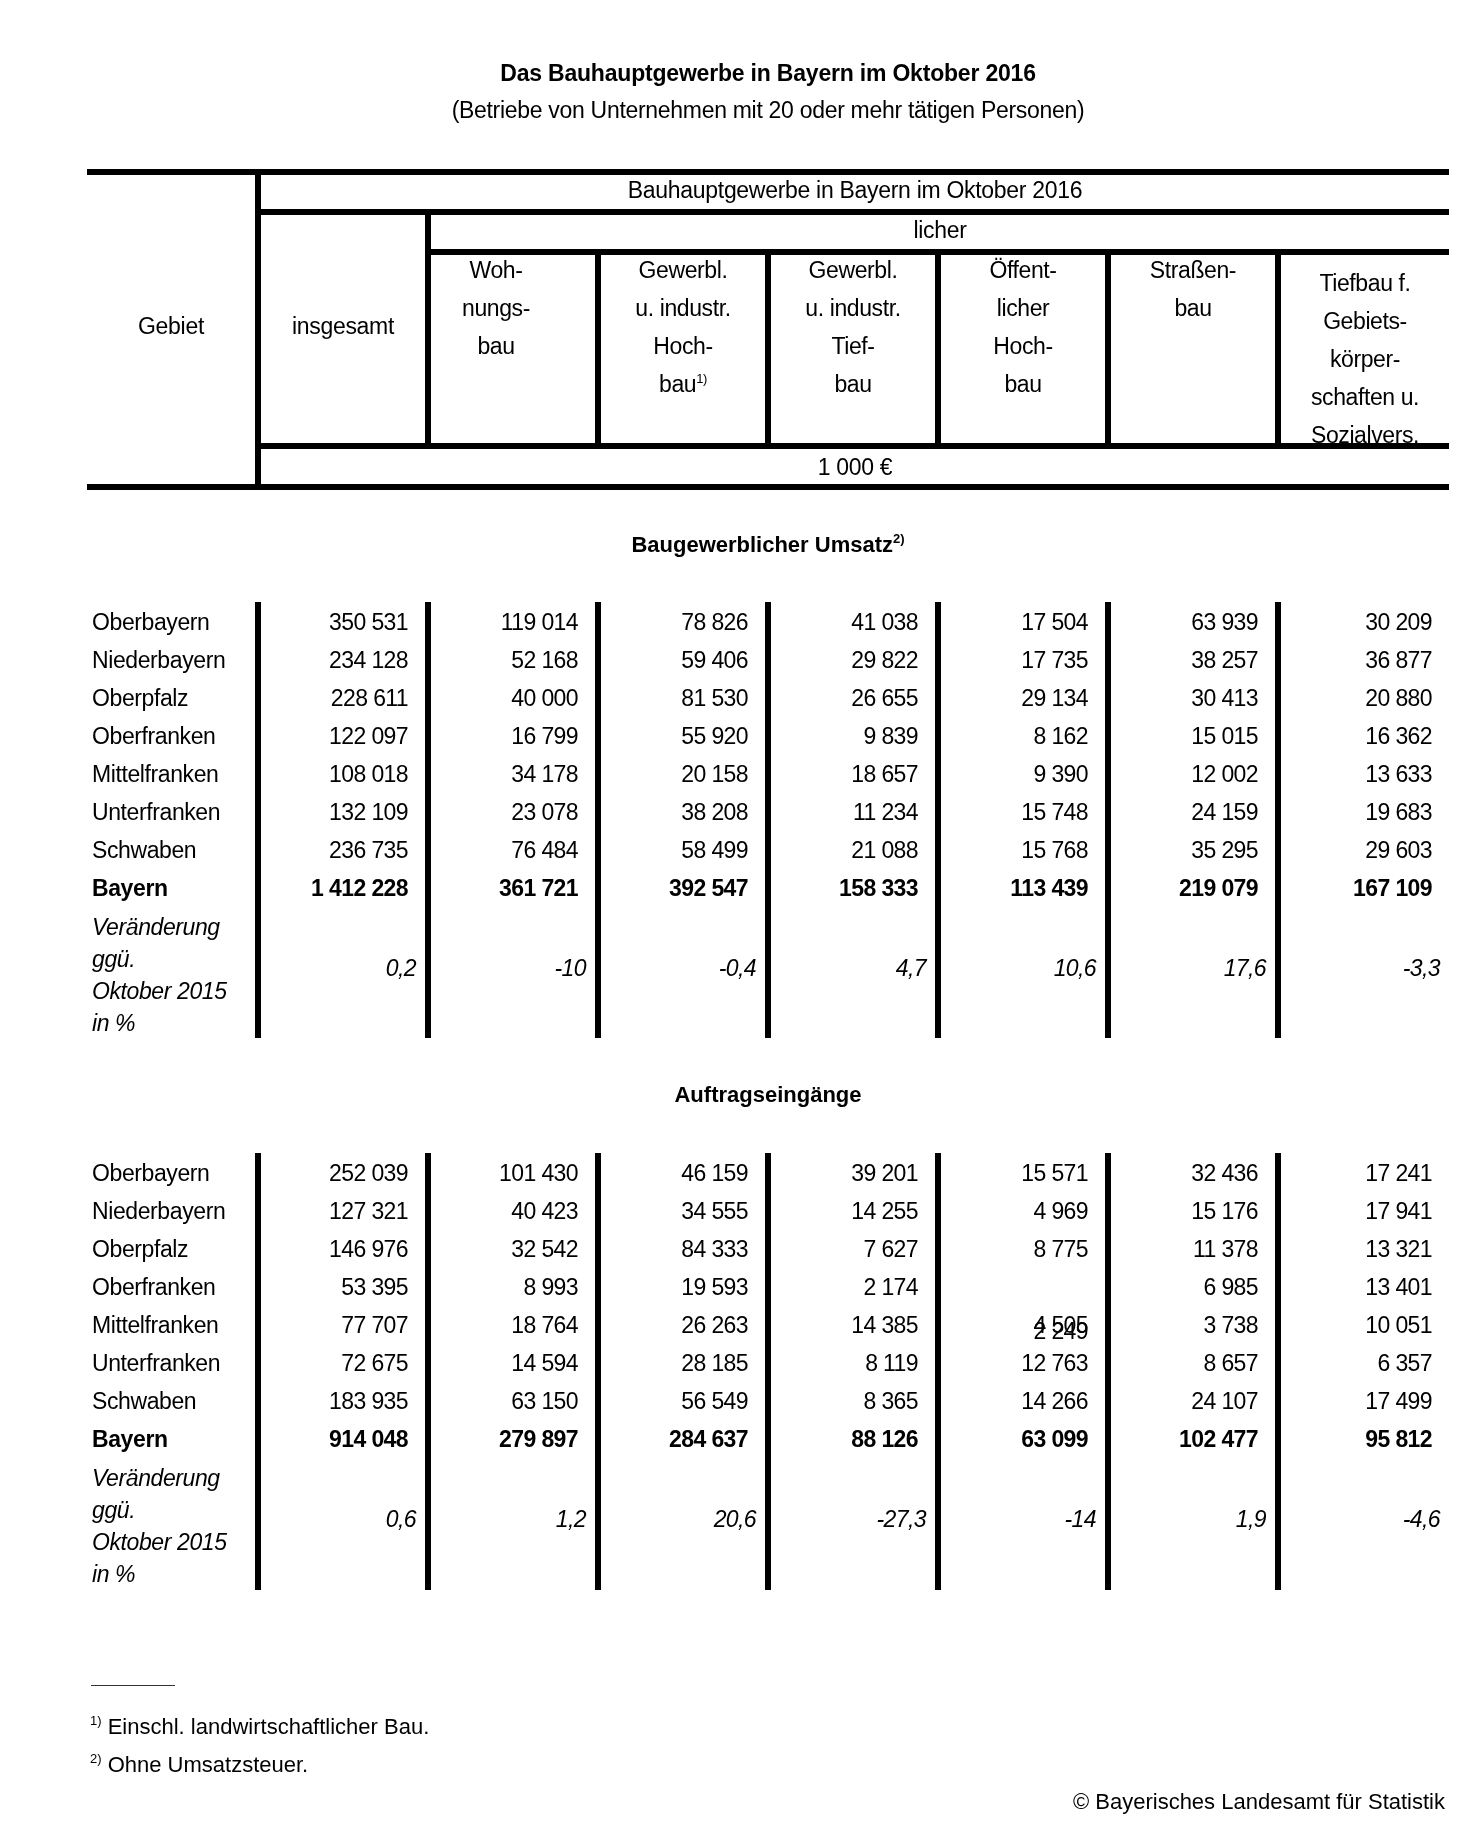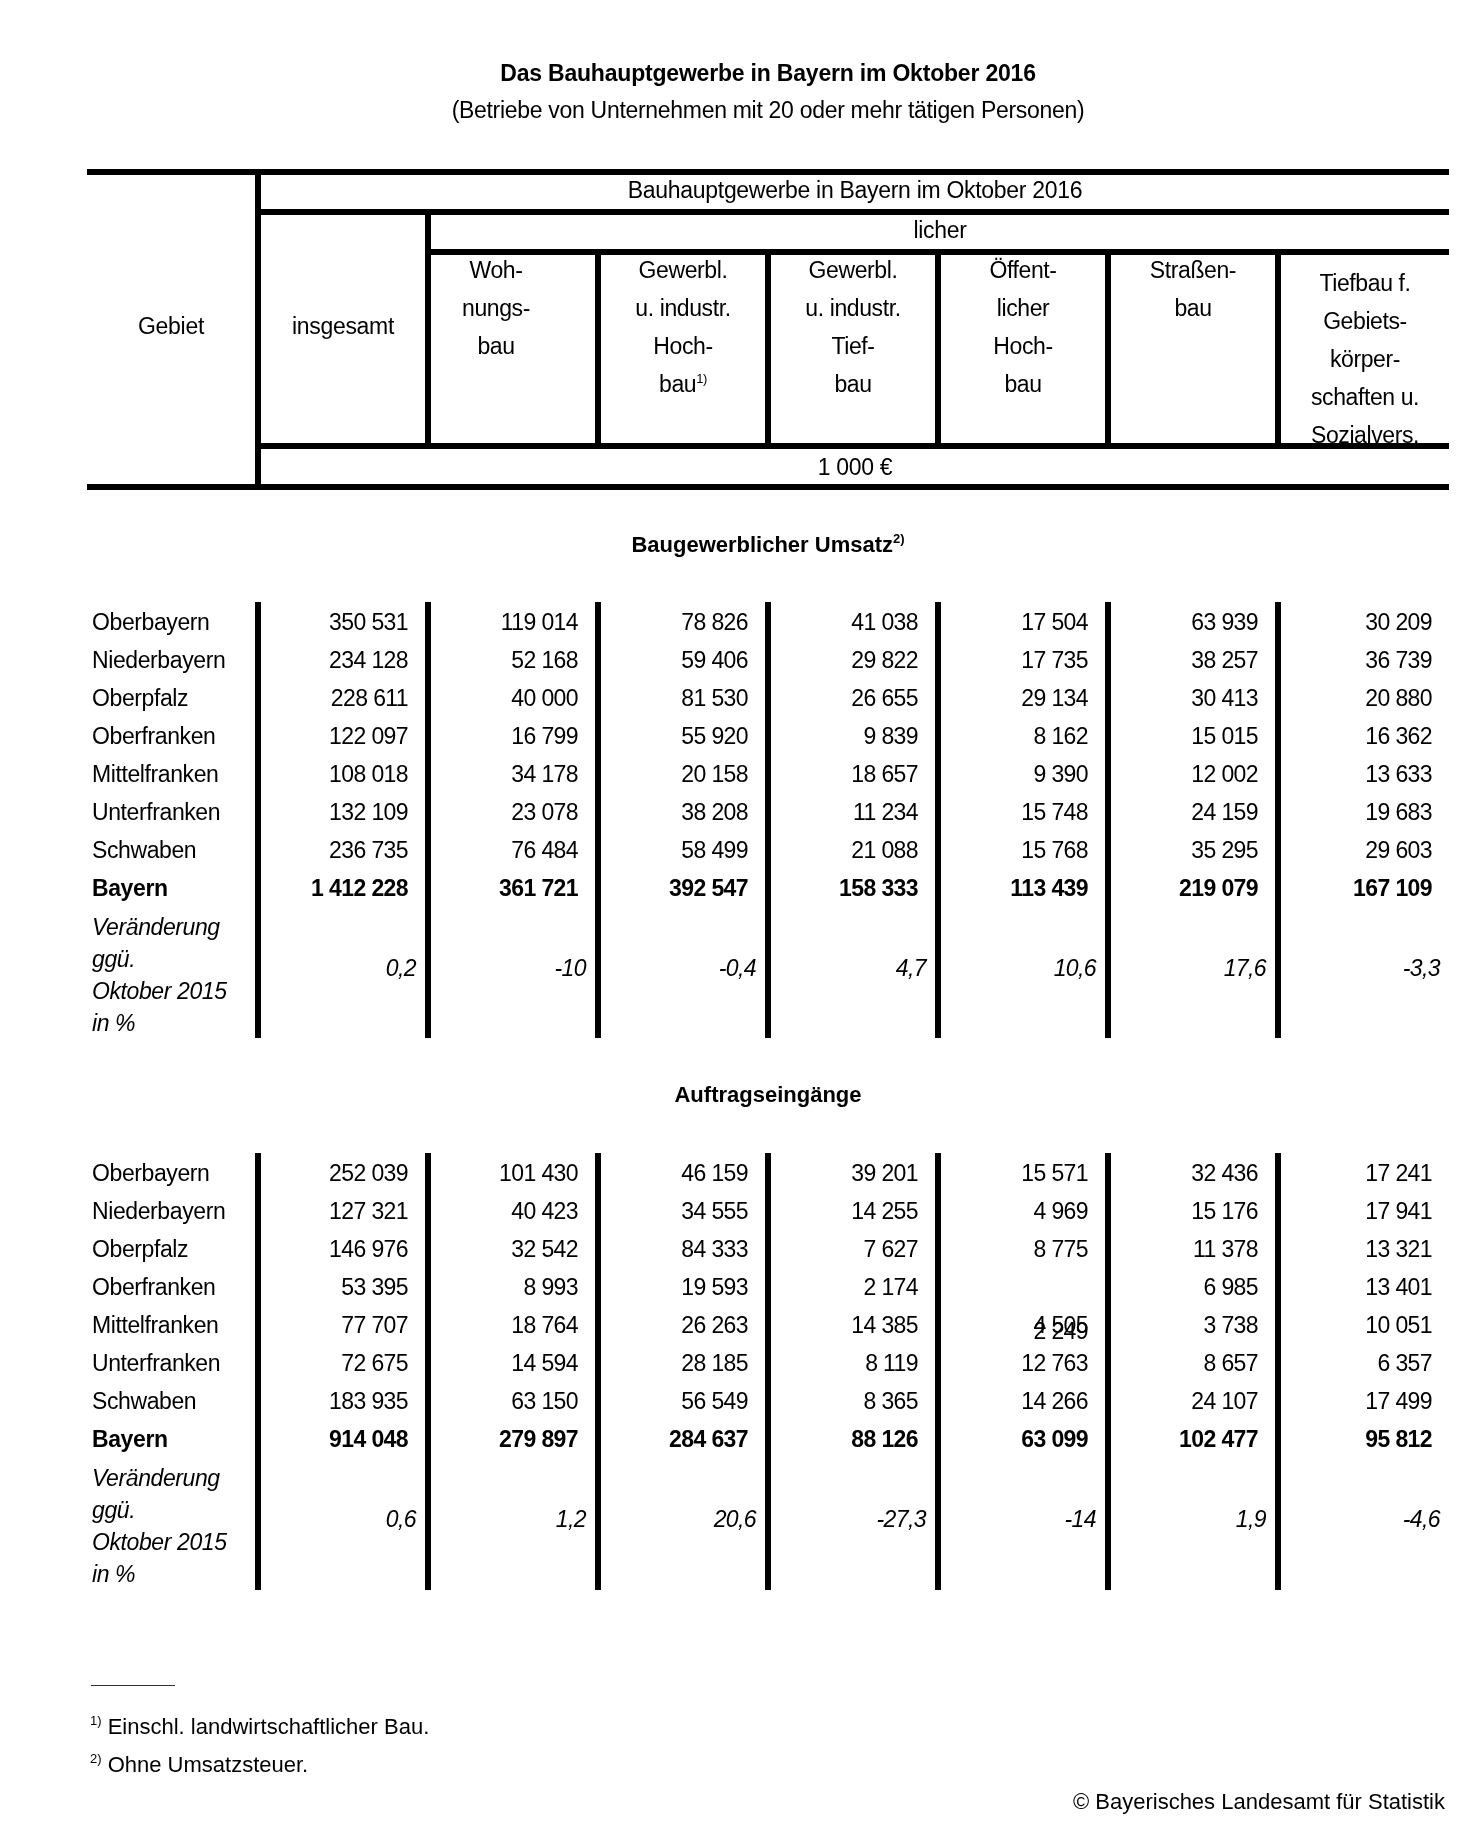--- a/index.html
+++ b/index.html
@@ -106,21 +106,21 @@
       <div class="cell" style="right:52px;top:622px;">30 209</div>
     </div>
     <div>
       <div class="row-label" style="top:660px;">Niederbayern</div>
       <div class="cell" style="right:1076px;top:660px;">234 128</div>
       <div class="cell" style="right:906px;top:660px;">52 168</div>
       <div class="cell" style="right:736px;top:660px;">59 406</div>
       <div class="cell" style="right:566px;top:660px;">29 822</div>
       <div class="cell" style="right:396px;top:660px;">17 735</div>
       <div class="cell" style="right:226px;top:660px;">38 257</div>
-      <div class="cell" style="right:52px;top:660px;">36 739</div>
+      <div class="cell" style="right:52px;top:660px;">36 877</div>
     </div>
     <div>
       <div class="row-label" style="top:698px;">Oberpfalz</div>
       <div class="cell" style="right:1076px;top:698px;">228 611</div>
       <div class="cell" style="right:906px;top:698px;">40 000</div>
       <div class="cell" style="right:736px;top:698px;">81 530</div>
       <div class="cell" style="right:566px;top:698px;">26 655</div>
       <div class="cell" style="right:396px;top:698px;">29 134</div>
       <div class="cell" style="right:226px;top:698px;">30 413</div>
       <div class="cell" style="right:52px;top:698px;">20 880</div>

